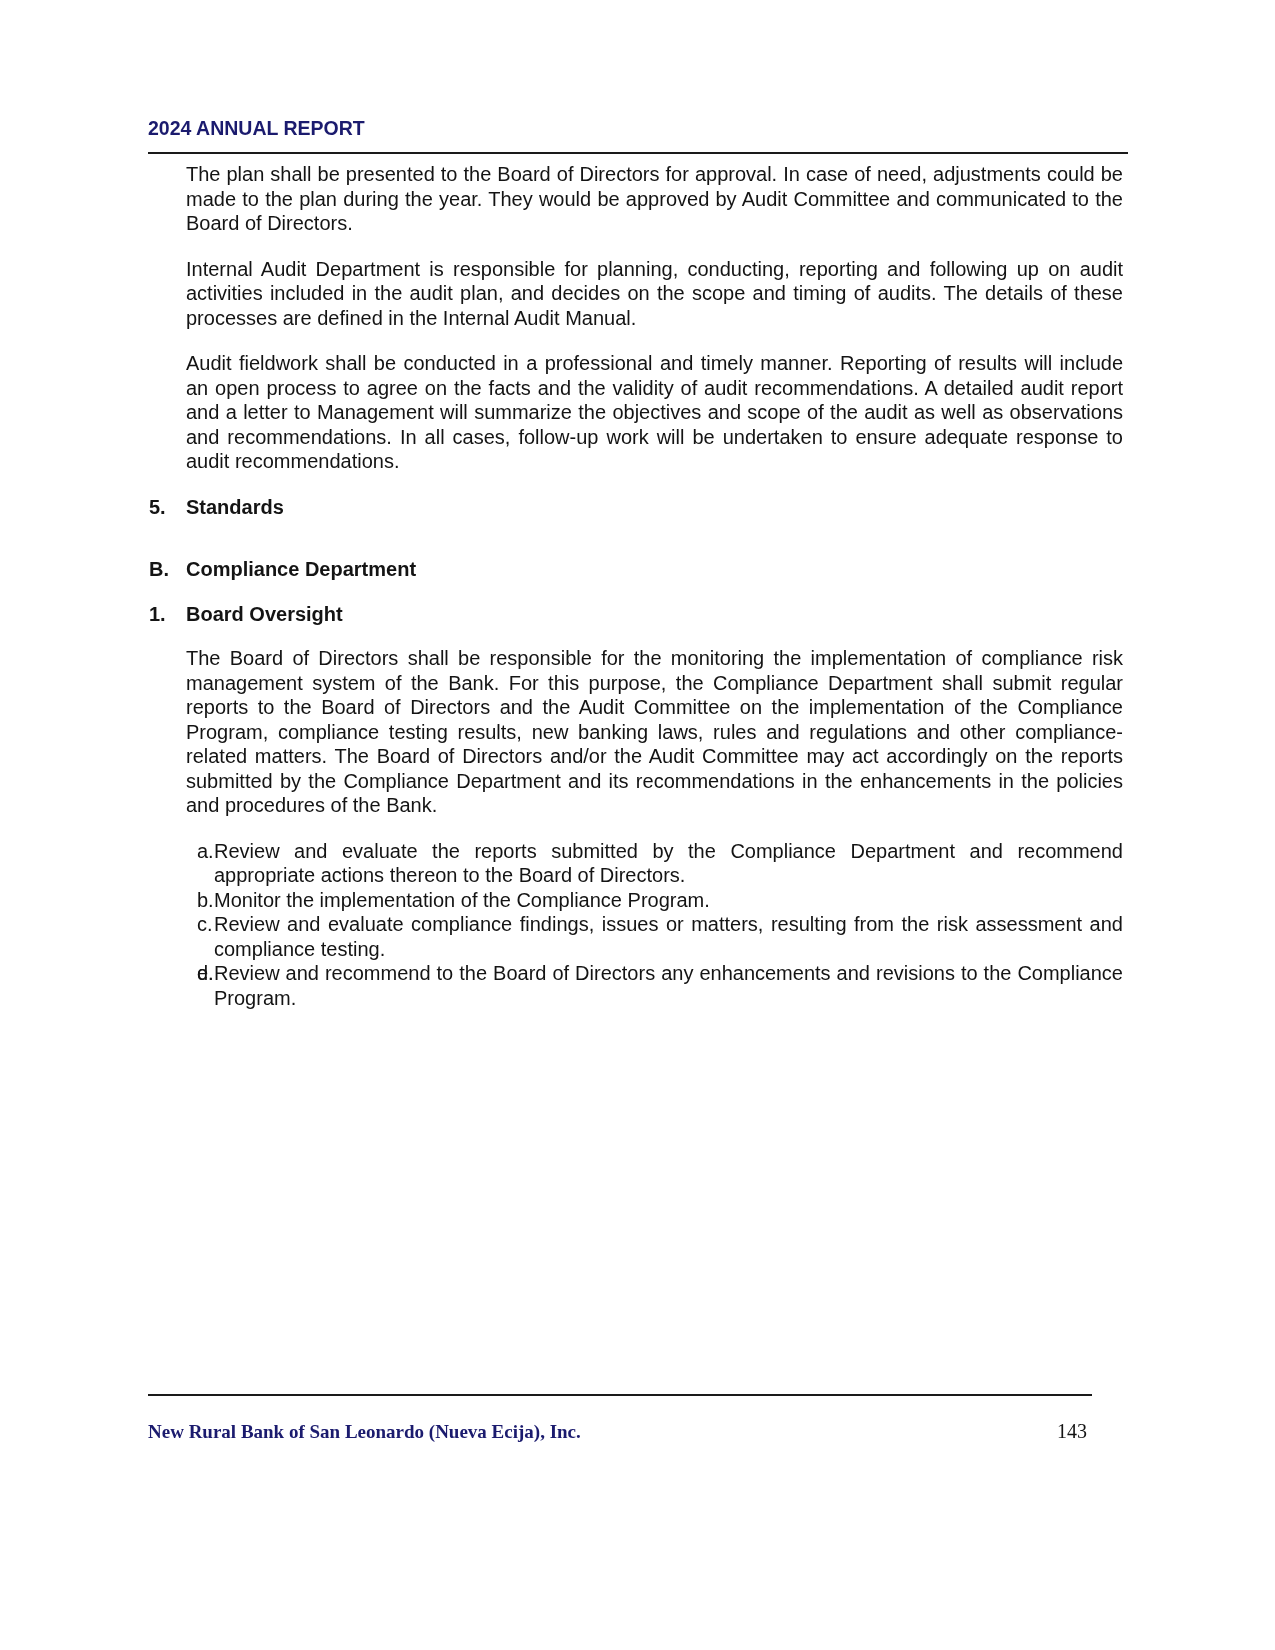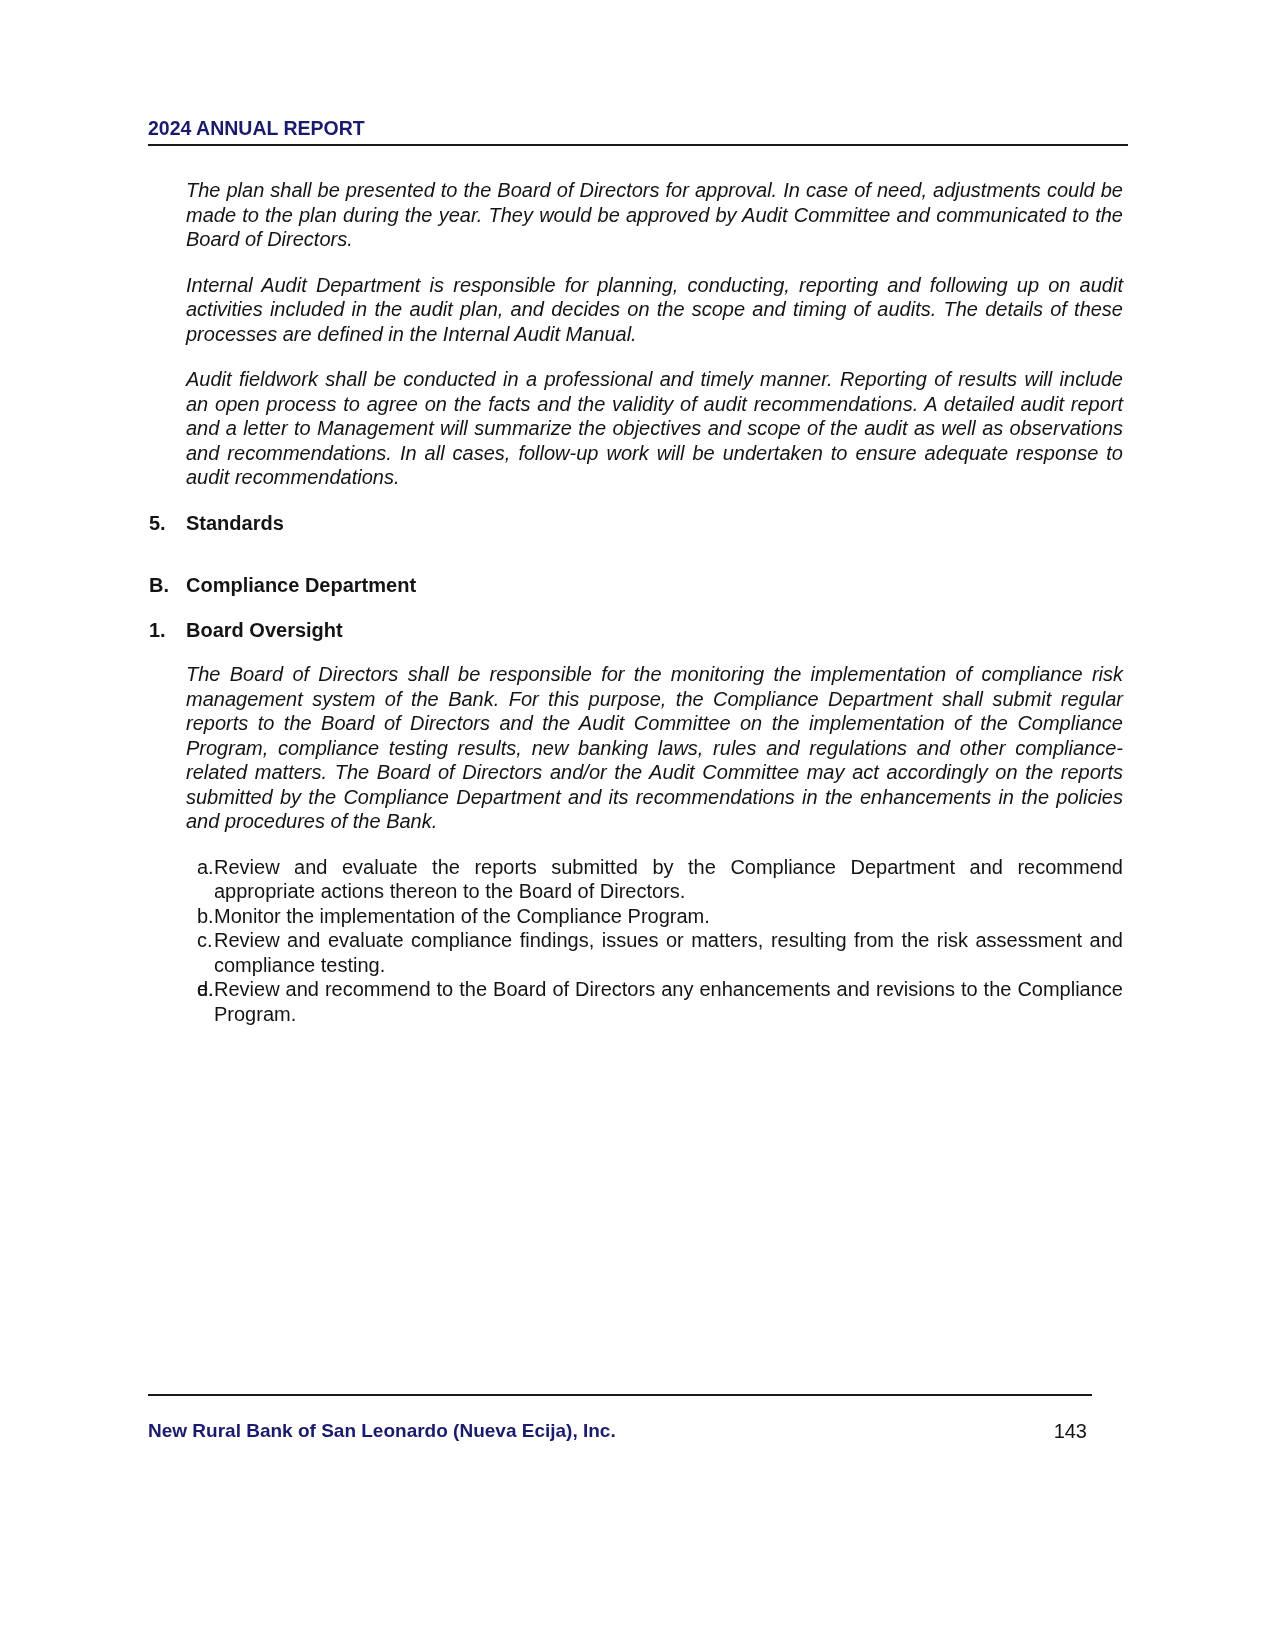--- a/index.html
+++ b/index.html
@@ -19,42 +19,41 @@
     overflow: hidden;
   }
 
   
   .page-header {
     position: absolute;
     top: 116px;
     left: 148px;
     width: 980px;
     border-bottom: 2px solid var(--rule);
-    padding-bottom: 4px;
+    padding-bottom: 12px;
   }
   .header-title {
     font-size: 19.5px;
     line-height: 24px;
     font-weight: 700;
     color: var(--navy);
   }
 
   
   .content {
     position: absolute;
     top: 162px;
     left: 148px;
     width: 975px;
     font-size: 20px;
     line-height: 24.5px;
   }
   .body-para {
-    margin: 16px 0 21px 38px;
+    margin: 0 0 21px 38px;
     text-align: justify;
-    font-style: italic;
   }
   .num-heading {
     position: relative;
     padding-left: 38px;
     font-weight: 700;
     margin: 21px 0;
   }
   .num-heading .h-marker {
     position: absolute;
     left: 1px;
@@ -88,21 +87,22 @@
     height: 0;
     border-top: 2px solid var(--rule);
   }
   .page-footer {
     position: absolute;
     top: 1420px;
     left: 148px;
     width: 939px;
     display: flex;
     justify-content: space-between;
-    align-items: flex-start;
+    align-items: center;
+    font-family: Liberation Serif, serif;
   }
   .footer-bank {
     font-size: 19px;
     font-weight: 700;
     color: var(--navy);
   }
   .footer-page-number {
     font-size: 20px;
     color: var(--text);
   }

